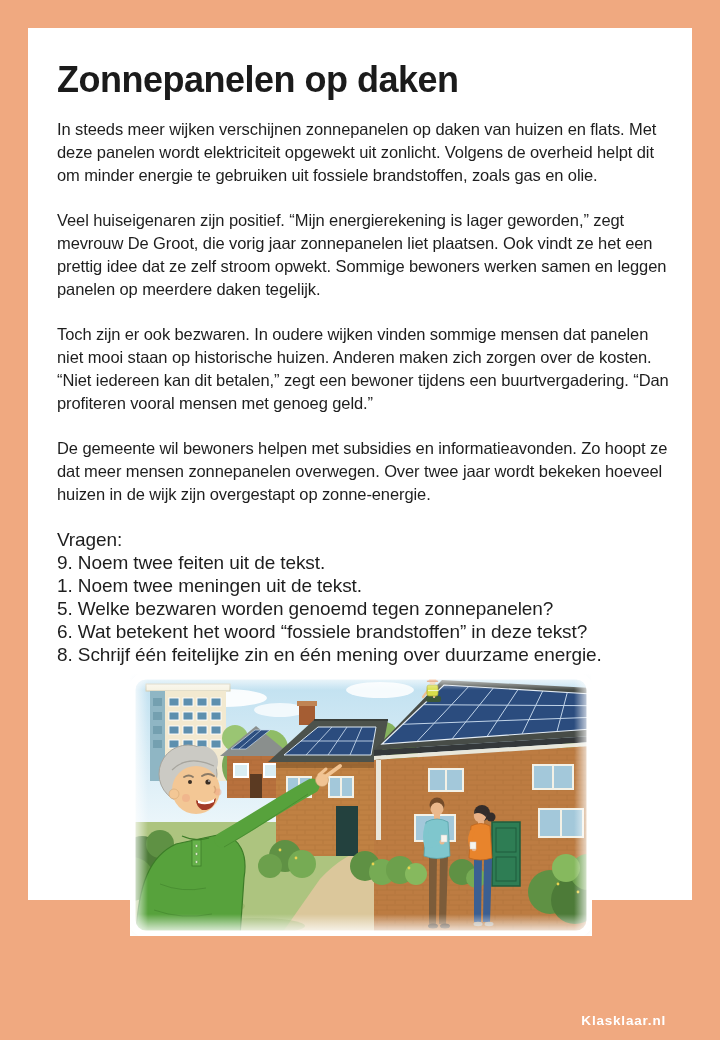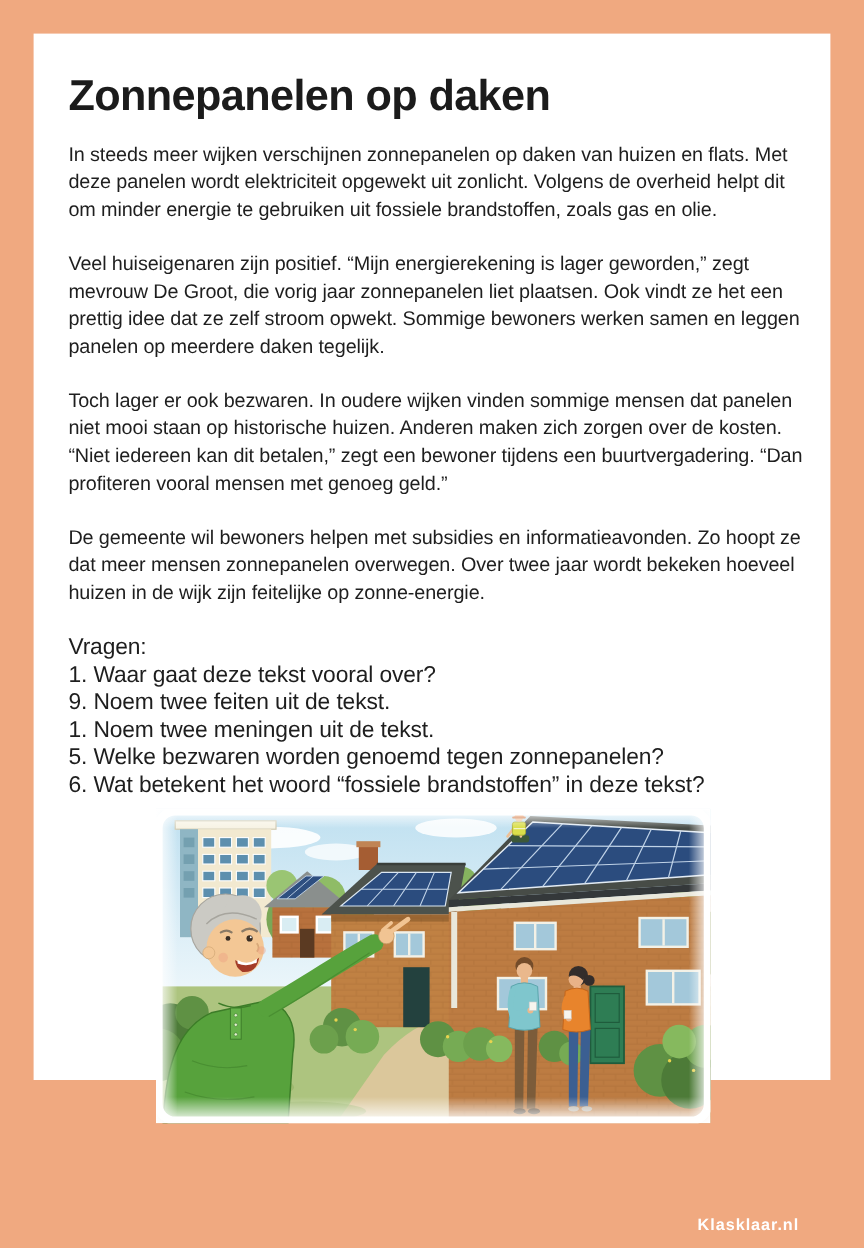--- a/index.html
+++ b/index.html
@@ -19,31 +19,31 @@
 <body>
 
 <div id="canvas">
   <div id="paper">
 
     <h1 class="title">Zonnepanelen op daken</h1>
 
     <div class="article">
       <p>In steeds meer wijken verschijnen zonnepanelen op daken van huizen en flats. Met deze panelen wordt elektriciteit opgewekt uit zonlicht. Volgens de overheid helpt dit om minder energie te gebruiken uit fossiele brandstoffen, zoals gas en olie.</p>
       <p>Veel huiseigenaren zijn positief. “Mijn energierekening is lager geworden,” zegt mevrouw De Groot, die vorig jaar zonnepanelen liet plaatsen. Ook vindt ze het een prettig idee dat ze zelf stroom opwekt. Sommige bewoners werken samen en leggen panelen op meerdere daken tegelijk.</p>
-      <p>Toch lager er ook bezwaren. In oudere wijken vinden sommige mensen dat panelen niet mooi staan op historische huizen. Anderen maken zich zorgen over de kosten. “Niet iedereen kan dit betalen,” zegt een bewoner tijdens een buurtvergadering. “Dan profiteren vooral mensen met genoeg geld.”</p>
-      <p>De gemeente wil bewoners helpen met subsidies en informatieavonden. Zo hoopt ze dat meer mensen zonnepanelen overwegen. Over twee jaar wordt bekeken hoeveel huizen in de wijk zijn feitelijke op zonne-energie.</p>
+      <p>Toch zijn er ook bezwaren. In oudere wijken vinden sommige mensen dat panelen niet mooi staan op historische huizen. Anderen maken zich zorgen over de kosten. “Niet iedereen kan dit betalen,” zegt een bewoner tijdens een buurtvergadering. “Dan profiteren vooral mensen met genoeg geld.”</p>
+      <p>De gemeente wil bewoners helpen met subsidies en informatieavonden. Zo hoopt ze dat meer mensen zonnepanelen overwegen. Over twee jaar wordt bekeken hoeveel huizen in de wijk zijn overgestapt op zonne-energie.</p>
     </div>
 
     <div class="questions">
       <p class="q-heading">Vragen:</p>
-      <p class="q-item">1. Waar gaat deze tekst vooral over?</p>
       <p class="q-item">9. Noem twee feiten uit de tekst.</p>
       <p class="q-item">1. Noem twee meningen uit de tekst.</p>
       <p class="q-item">5. Welke bezwaren worden genoemd tegen zonnepanelen?</p>
       <p class="q-item">6. Wat betekent het woord “fossiele brandstoffen” in deze tekst?</p>
+      <p class="q-item">8. Schrijf één feitelijke zin en één mening over duurzame energie.</p>
     </div>
 
     <div class="illustration-wrap">
       <svg viewBox="0 0 462 262" width="462" height="262">
         <defs>
           <linearGradient id="sky" x1="0" y1="0" x2="0" y2="1">
             <stop offset="0" stop-color="#bfe0f0"></stop>
               <stop offset="1" stop-color="#eef7fb"></stop>
           </linearGradient>
           <linearGradient id="fadeTop" x1="0" y1="0" x2="0" y2="1">

